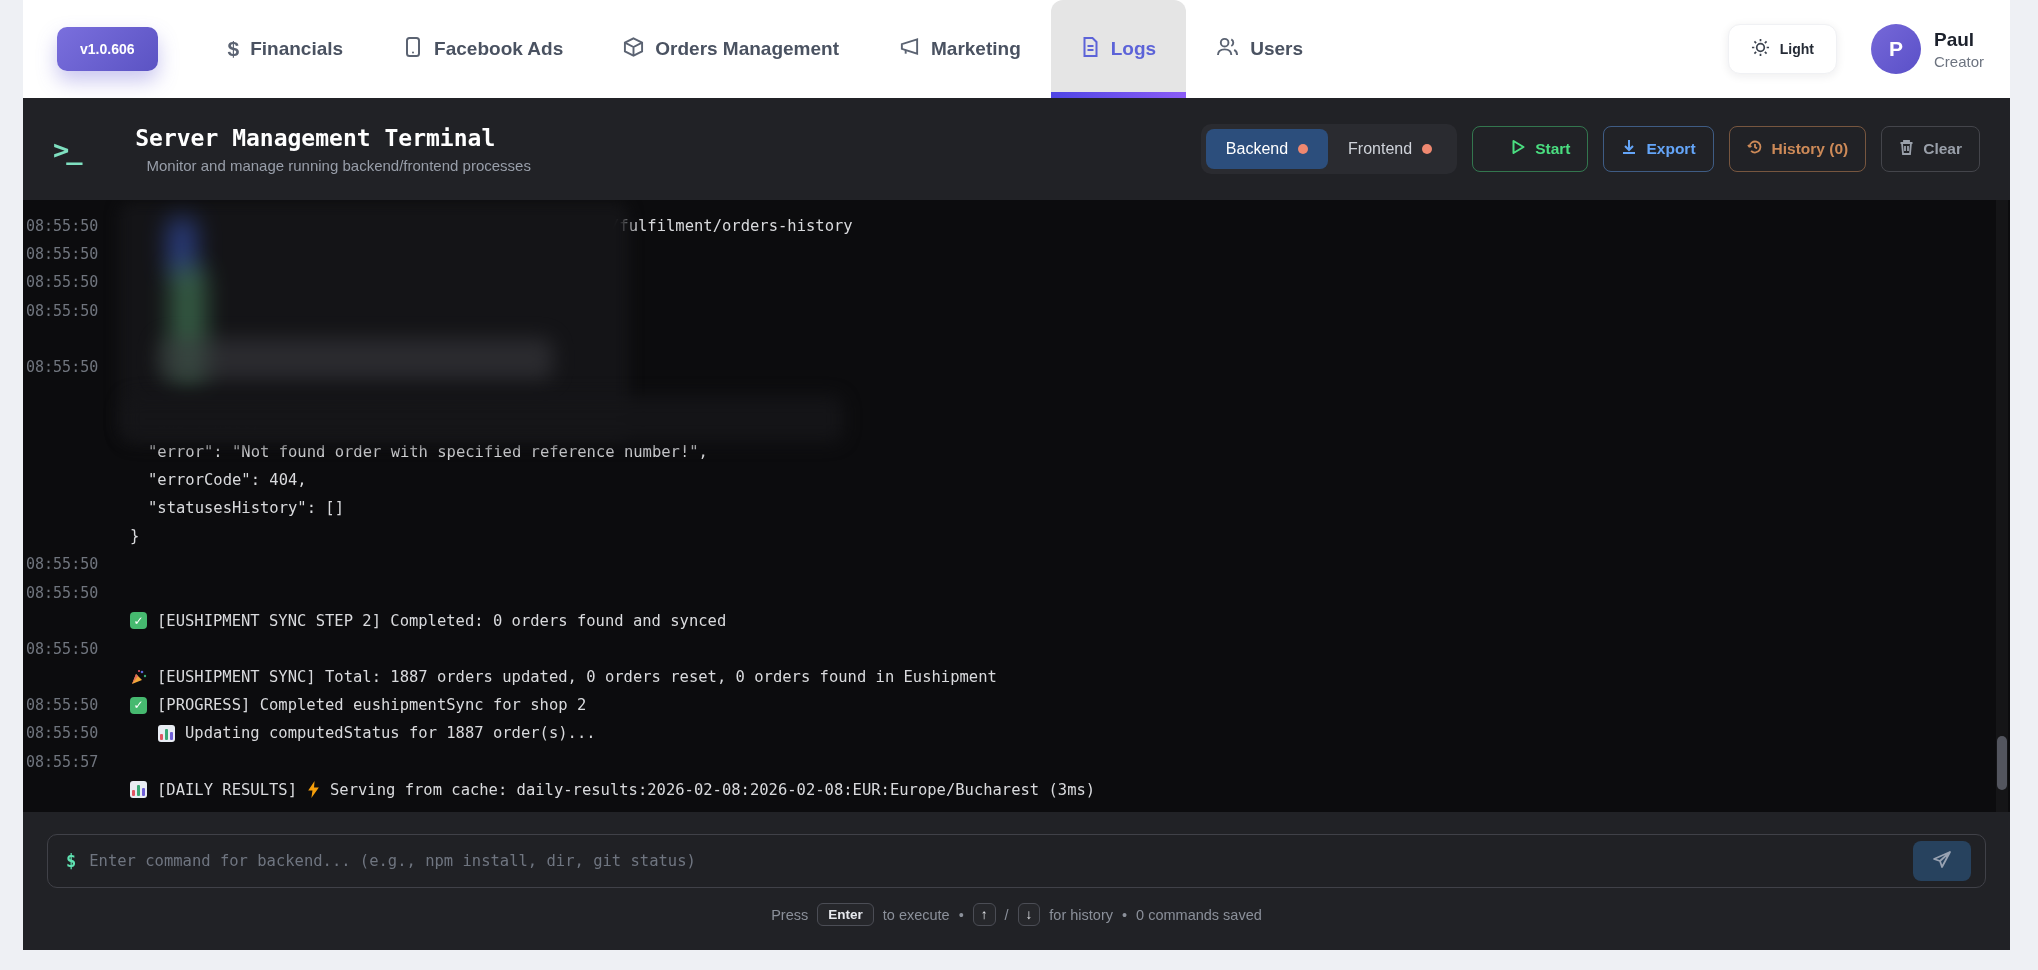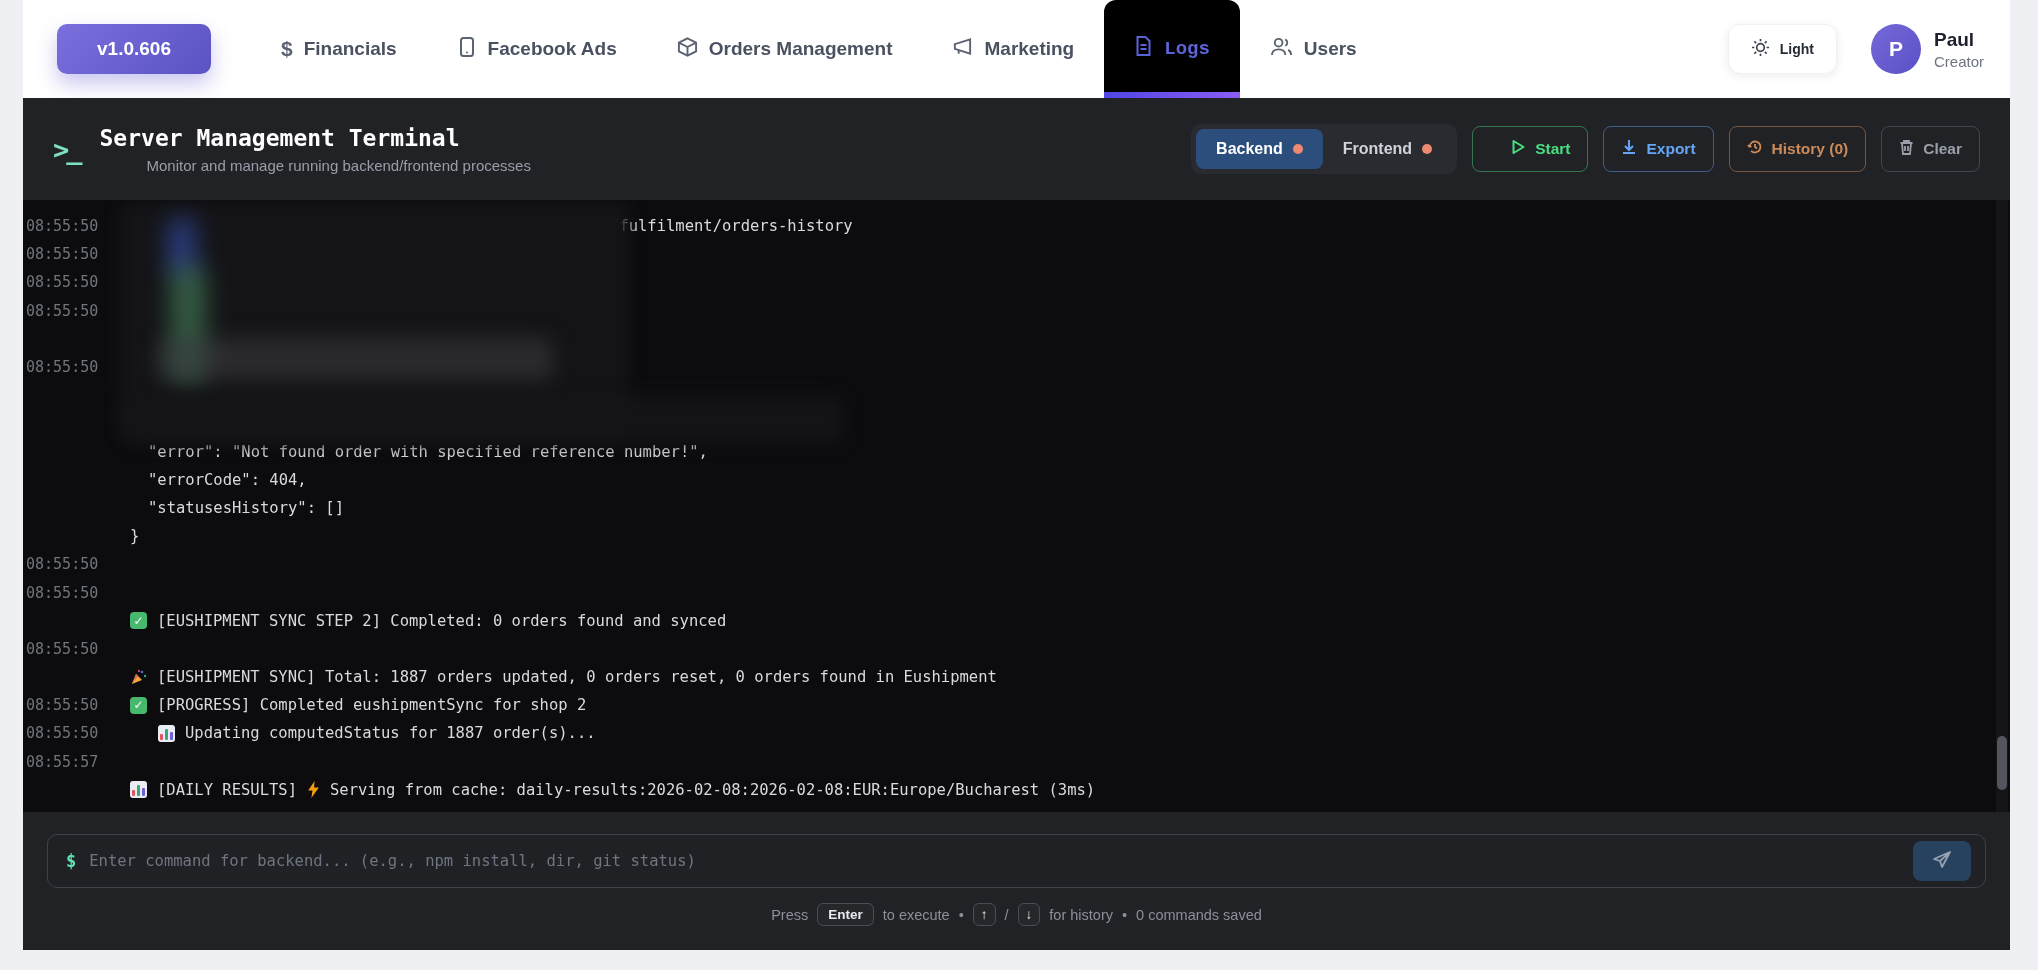--- a/index.html
+++ b/index.html
@@ -3,51 +3,51 @@
 <meta charset="utf-8">
 <style>
   * { margin:0; padding:0; box-sizing:border-box; }
   html,body { width:2038px; height:970px; background:#eef0f4; overflow:hidden;
     font-family:"Liberation Sans", sans-serif; }
   .app { position:absolute; left:23px; top:0; width:1987px; height:950px; background:#fff; }
 
   
   .nav { position:relative; height:98px; background:#fff; display:flex; align-items:center; padding:0 26px; }
   .badge { background:linear-gradient(135deg,#7a6fdd,#5b53c3); color:#fff; font-weight:bold;
-    font-size:19px; padding:14px 40px; border-radius:10px; margin-left:8px;
+    font-size:14px; padding:14px 23px; border-radius:10px; margin-left:8px;
     box-shadow:0 10px 20px rgba(104,94,212,.35); }
   .nav-items { display:flex; align-items:stretch; height:100%; margin-left:40px; }
   .nav-item { display:flex; align-items:center; gap:11px; padding:0 30px; color:#4a5261;
     font-size:19px; font-weight:600; cursor:pointer; position:relative; }
   .nav-item svg { stroke:#5b6372; }
-  .nav-item.active { background:#000000; border-radius:12px 12px 0 0; color:#5c63d8;font-family:Liberation Mono, monospace; }
+  .nav-item.active { background:#e5e5e5; border-radius:12px 12px 0 0; color:#5c63d8; }
   .nav-item.active svg { stroke:#5c63d8; }
   .nav-item.active::after { content:""; position:absolute; left:0; right:0; bottom:0; height:6px;
     background:linear-gradient(90deg,#4f46e5,#8b5cf6); }
   .nav-right { margin-left:auto; display:flex; align-items:center; gap:34px; }
   .light-btn { display:flex; align-items:center; gap:10px; background:#fff; border:1px solid #f0f1f4;
     box-shadow:0 2px 10px rgba(20,20,40,.08); border-radius:12px; padding:13px 22px;
     font-size:14px; font-weight:600; color:#252b36; cursor:pointer; }
   .profile { display:flex; align-items:center; gap:13px; }
   .avatar { width:50px; height:50px; border-radius:50%; background:linear-gradient(135deg,#7668d8,#5a50c8);
     color:#fff; font-size:21px; font-weight:bold; display:flex; align-items:center; justify-content:center; }
   .p-name { font-size:19px; font-weight:bold; color:#1c212c; }
   .p-role { font-size:15px; color:#6d7480; margin-top:2px; }
 
   
   .terminal { position:absolute; left:0; top:98px; width:100%; height:852px; background:#212226; }
   .t-header { height:102px; display:flex; align-items:center; padding:0 30px; background:#212226; }
   .prompt-glyph { font-family:"DejaVu Sans Mono", monospace; color:#7fe0c0; font-size:27px;
     font-weight:bold; margin-right:20px; letter-spacing:-3px; }
-  .t-title { font-family:"DejaVu Sans Mono", monospace; color:#ffffff; font-size:23px; font-weight:bold; }
+  .t-title { font-family:"DejaVu Sans Mono", monospace; color:#ffffff; font-size:23px; font-weight:bold;text-align:center; }
   .t-sub { color:#989ea9; font-size:15px; margin-top:6px;margin-left:47px; }
   .t-actions { margin-left:auto; display:flex; align-items:center; gap:15px; }
   .seg { display:flex; background:#2a2b30; border-radius:10px; padding:5px; }
   .seg-btn { display:flex; align-items:center; gap:10px; padding:11px 20px; border-radius:8px;
-    font-size:16px; font-weight:700; color:#cfd3da; cursor:pointer; background:transparent; border:none; }
+    font-size:16px; font-weight:400; color:#cfd3da; cursor:pointer; background:transparent; border:none; }
   .seg-btn.active { background:#2c4e7c; color:#fff; }
   .dot { width:10px; height:10px; border-radius:50%; background:#ef8870; }
   .act-btn { display:flex; align-items:center; gap:9px; padding:12px 17px; border-radius:8px;
     font-size:15.5px; font-weight:600; background:transparent; cursor:pointer; }
   .act-start   { color:#4ade80; border:1px solid rgba(74,222,128,.45);padding-left:38px; }
   .act-export  { color:#64a5f8; border:1px solid rgba(100,165,248,.45); }
   .act-history { color:#cd8a58; border:1px solid rgba(205,138,88,.5); }
   .act-clear   { color:#9aa0aa; border:1px solid #44454b; }
 
   

